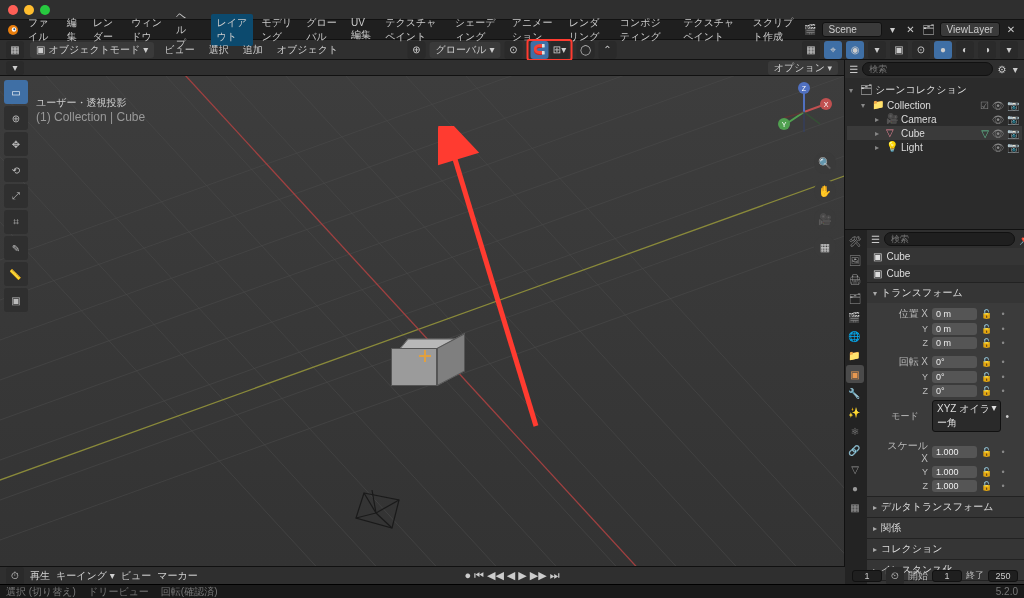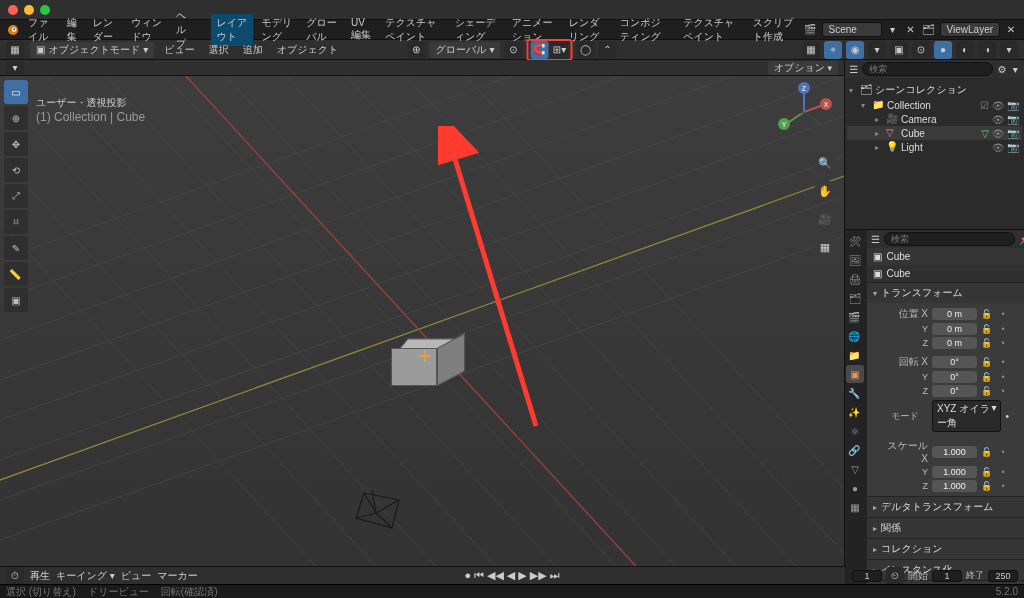--- a/index.html
+++ b/index.html
@@ -106,21 +106,21 @@
   .props-tabs .ptab.active { background:#4a4a4a; color:#e89850; }
   .props-body { flex:1; display:flex; flex-direction:column; overflow:hidden;}
   .props-head { height:18px; background:#2f2f2f; display:flex; align-items:center; padding:0 4px; gap:4px;}
   .props-head input { flex:1; background:#1f1f1f; border:1px solid #111; border-radius:8px; padding:1px 6px; color:#ccc; font-size:9px;}
   .crumb { background:#353535; padding:3px 6px; display:flex; align-items:center; gap:4px; color:#ddd;}
   .panel-h { background:#353535; padding:3px 6px; color:#ddd; display:flex; align-items:center; gap:4px; border-top:1px solid #222;}
   .panel-h .tri2 { font-size:8px; color:#aaa; }
   .panel-body { padding:3px 15px; background:#3b3b3b; }
   .prop-row { display:flex; align-items:center; gap:4px; padding:1px 0; }
   .prop-row .plabel { width:46px; text-align:right; color:#bbb; font-size:9px;}
-  .prop-row .pval { flex:1; background:#555; border-radius:3px; padding:1px 4px; text-align:center; color:#eee; font-size:9px; }
+  .prop-row .pval { flex:1; background:#555; border-radius:3px; padding:1px 4px; text-align:left; color:#eee; font-size:9px; }
   .prop-row .pextra { width:12px; color:#888; text-align:center; font-size:9px;}
   .mode-row { display:flex; align-items:center; gap:4px; padding:2px 0;}
   .mode-row .plabel{ width:46px; text-align:center; color:#bbb; font-size:9px;}
   .mode-row .sel { flex:1; background:#2a2a2a; border:1px solid #111; border-radius:3px; padding:1px 4px; color:#ddd; font-size:9px; display:flex; justify-content:space-between;}
 
   
   .timeline { height:18px; background:#2f2f2f; display:flex; align-items:center; padding:0 6px; gap:6px; border-top:1px solid #111;}
   .timeline .right3 { margin-left:auto; display:flex; gap:4px; align-items:center;}
   .num-field { background:#1f1f1f; border:1px solid #111; padding:0 6px; border-radius:3px; color:#ccc; min-width:30px; text-align:center; font-size:9px;}
   .play-ctrls { position:absolute; left:50%; transform:translateX(-50%); display:flex; gap:3px; color:#ccc;}

